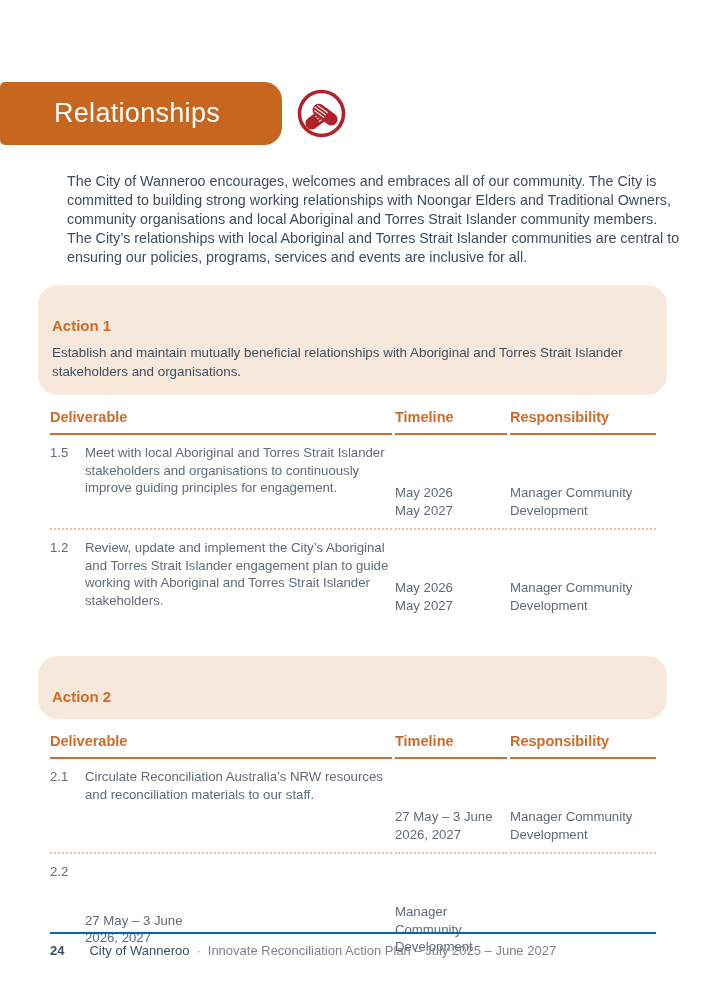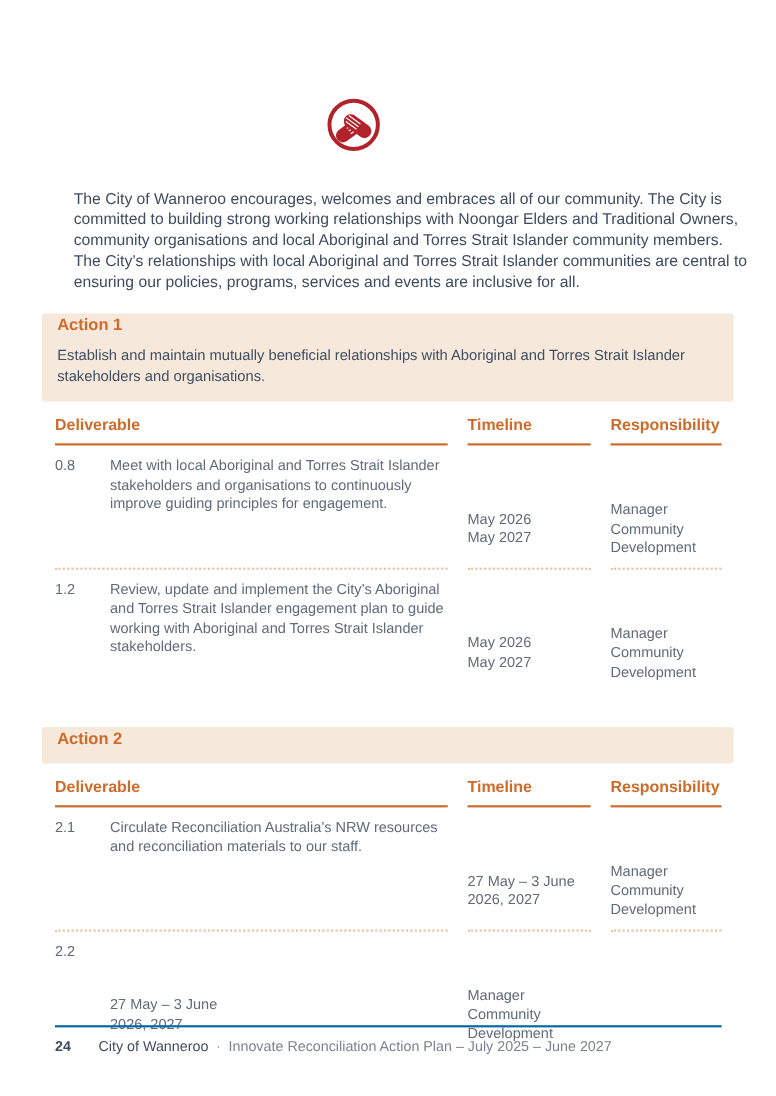--- a/index.html
+++ b/index.html
@@ -35,36 +35,36 @@
     color:#3d4c5e;
     font-size:14.3px; line-height:19px;margin-left:17px;
   }
 
   
   .content { position:absolute; top:285px; left:0; width:705px; }
 
   .action-box {
     margin:0 38px;
     background:#f6e9dc;
-    border-radius:3px;
-    padding:2px 16px 14px 14px;
+    border-radius:20px;
+    padding:32px 16px 14px 14px;
   }
   .action-heading {
     color:#cf6a28; font-size:15px; font-weight:bold;
   }
   .action-desc {
     margin-top:9px;
     color:#3f4e60; font-size:13.4px; line-height:19px;
   }
 
   .tbl { margin:14px 49px 0 50px; width:606px; }
   .t-grid {
     display:grid;
     grid-template-columns:32px 307px 112px 1fr;
-    column-gap:18px;
+    column-gap:3px;
   }
   .t-head .h-cell {
     color:#cf6a28; font-size:14.5px; font-weight:bold;
     border-bottom:2px solid #cb6d2f;
     padding-bottom:8px;
   }
   .h-deliv { grid-column:1 / 3; }
   .t-row { padding:9px 0; color:#5f6b78; font-size:13.2px; line-height:17.5px; }
   .t-row .cell-num, .t-row .cell-del { align-self:start; }
   .t-row .cell-time, .t-row .cell-resp { align-self:center;margin-top:40px; }
@@ -84,20 +84,23 @@
   .footer .org  { color:#3d4c5e; font-weight:normal; margin-left:25px; }
   .footer .dot  { margin:0 7px; color:#9aa2ab; }
 
   .gap40 { height:33px; }
 </style>
 </head>
 <body>
 
 <div class="page">
 
+  <div class="title-band">
+    <span>Relationships</span>
+  </div>
 
   <div class="title-icon">
     <svg viewBox="0 0 51 51" width="51" height="51">
       <circle cx="25.5" cy="25.5" r="22" fill="none" stroke="#b2222b" stroke-width="3.6"></circle>
       <g>
         <g transform="rotate(-36 21 31)">
           <rect x="8" y="25" width="28" height="12.5" rx="6.2" fill="#b2222b"></rect>
           <path d="M21 28.2h13 M21 31.2h14 M21 34.2h12" stroke="#ffffff" stroke-width="1.1" fill="none"></path>
         </g>
         <g transform="translate(51 -4) scale(-1 1)">
@@ -120,21 +123,21 @@
     </div>
 
     <div class="tbl">
       <div class="t-grid t-head">
         <div class="h-cell h-deliv">Deliverable</div>
         <div class="h-cell">Timeline</div>
         <div class="h-cell">Responsibility</div>
       </div>
 
       <div class="t-grid t-row">
-        <div class="cell-num">0.8</div>
+        <div class="cell-num">1.5</div>
         <div class="cell-del">Meet with local Aboriginal and Torres Strait Islander stakeholders and organisations to continuously improve guiding principles for engagement.</div>
         <div class="cell-time">
           <span class="tl-line">May 2026</span>
           <span class="tl-line">May 2027</span>
         </div>
         <div class="cell-resp">Manager Community Development</div>
       </div>
 
       <div class="t-grid t-sep">
         <div class="s-deliv"></div>

